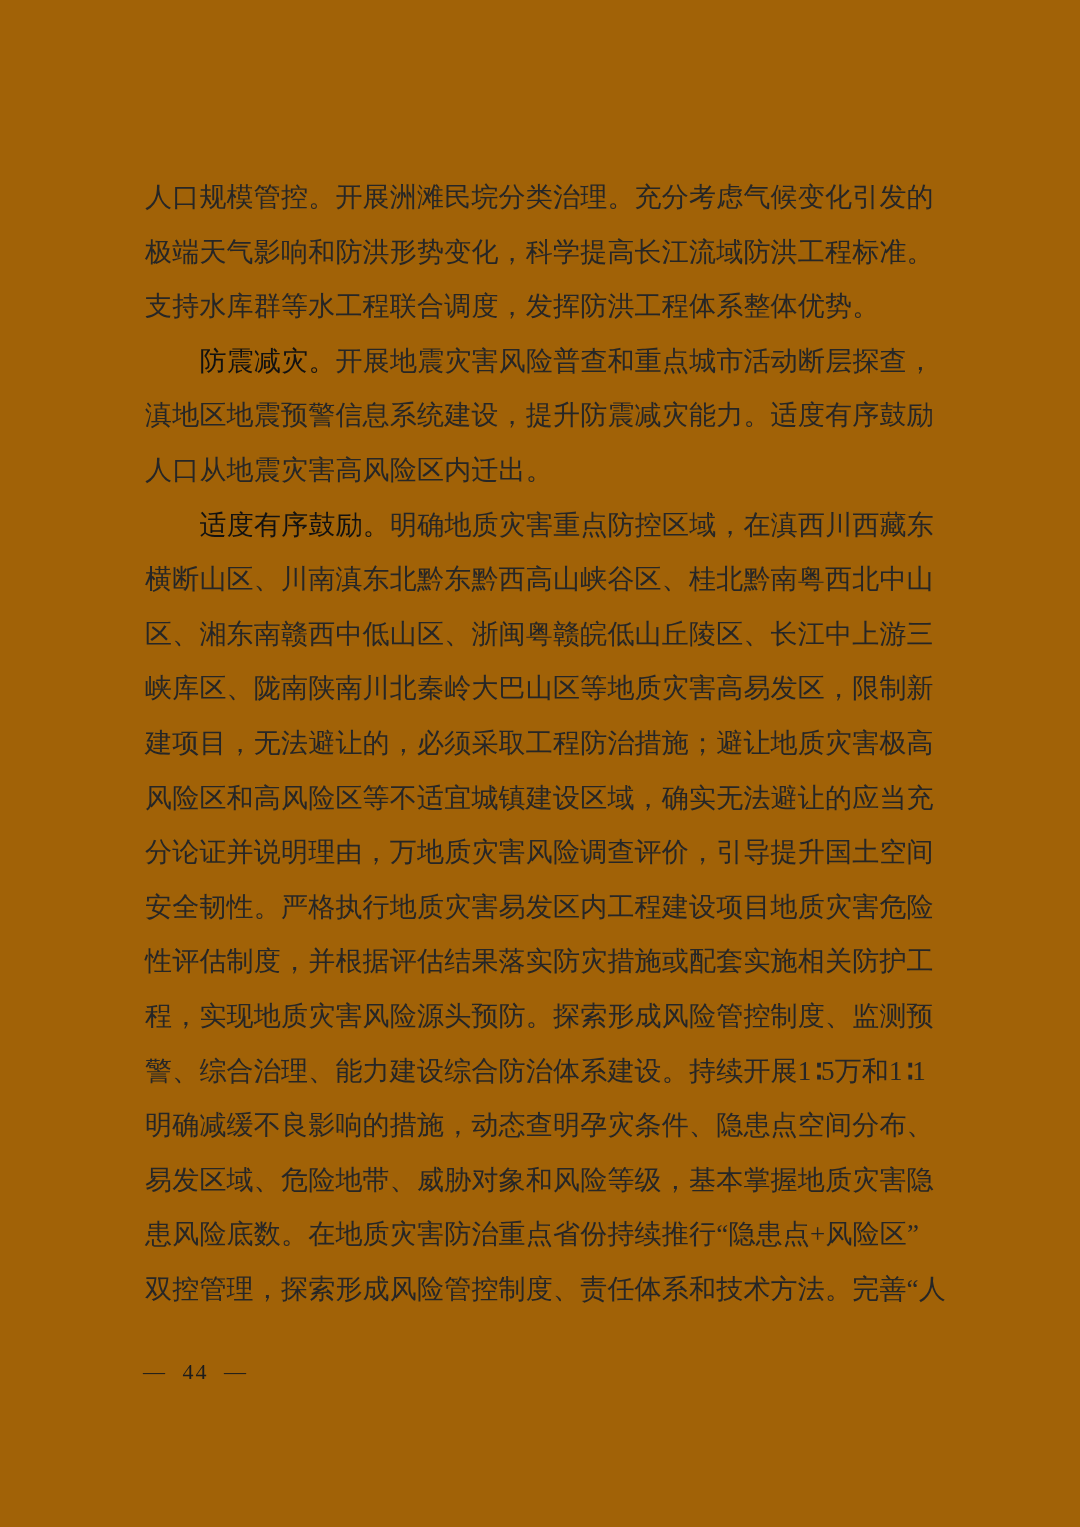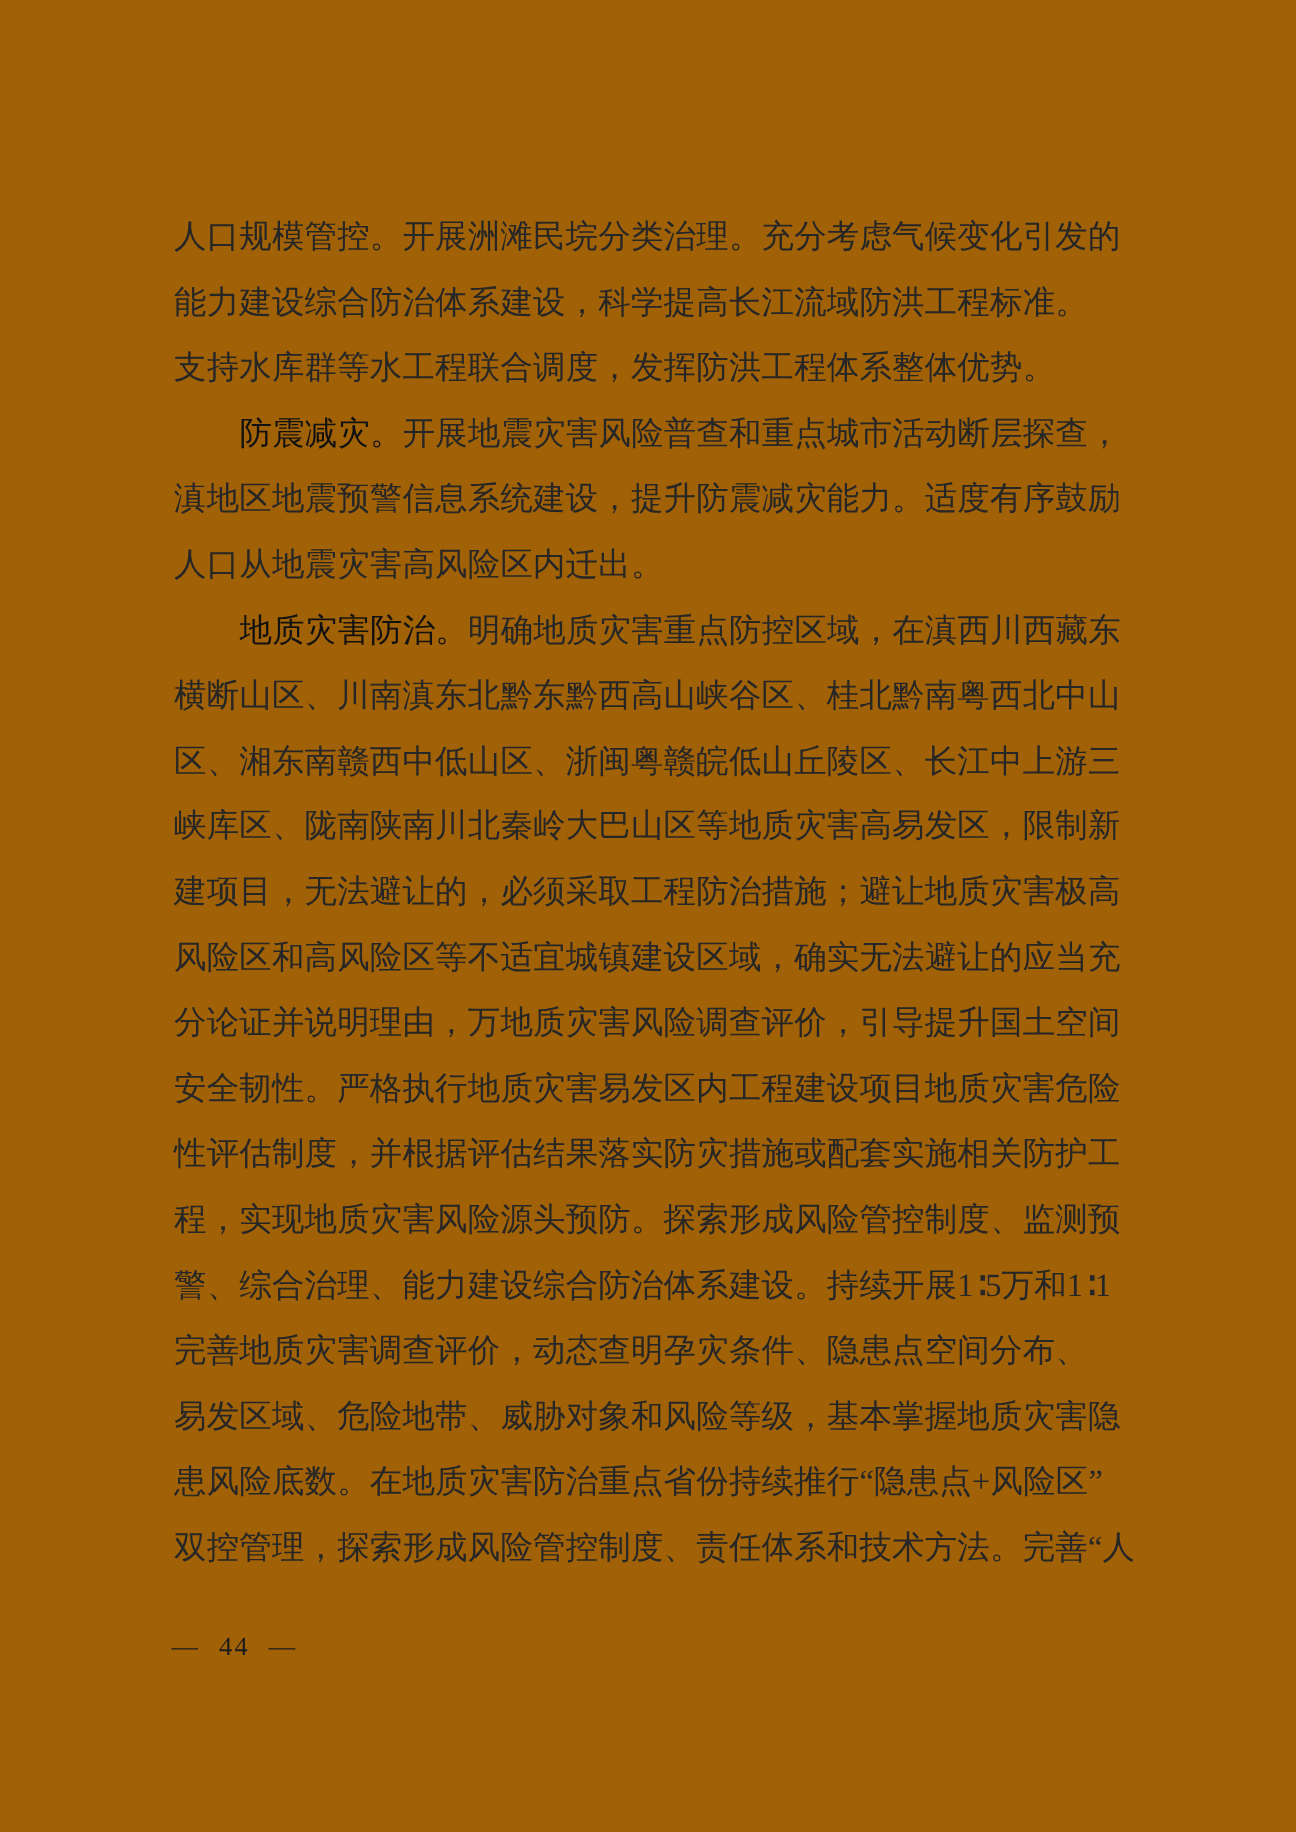--- a/index.html
+++ b/index.html
@@ -52,43 +52,43 @@
   }
 </style>
 </head>
 <body>
 
 <div class="page">
   <div class="textblock">
 
     <section>
       <div class="line">人口规模管控。开展洲滩民垸分类治理。充分考虑气候变化引发的</div>
-      <div class="line">能力建设综合防治体系建设，科学提高长江流域防洪工程标准。</div>
+      <div class="line">极端天气影响和防洪形势变化，科学提高长江流域防洪工程标准。</div>
       <div class="line">支持水库群等水工程联合调度，发挥防洪工程体系整体优势。</div>
     </section>
 
     <section>
       <div class="line indent"><span class="lead">防震减灾。</span><span>开展地震灾害风险普查和重点城市活动断层探查，</span></div>
       <div class="line">滇地区地震预警信息系统建设，提升防震减灾能力。适度有序鼓励</div>
       <div class="line">人口从地震灾害高风险区内迁出。</div>
     </section>
 
     <section>
-      <div class="line indent"><span class="lead">地质灾害防治。</span><span>明确地质灾害重点防控区域，在滇西川西藏东</span></div>
+      <div class="line indent"><span class="lead">适度有序鼓励。</span><span>明确地质灾害重点防控区域，在滇西川西藏东</span></div>
       <div class="line">横断山区、川南滇东北黔东黔西高山峡谷区、桂北黔南粤西北中山</div>
       <div class="line">区、湘东南赣西中低山区、浙闽粤赣皖低山丘陵区、长江中上游三</div>
       <div class="line">峡库区、陇南陕南川北秦岭大巴山区等地质灾害高易发区，限制新</div>
       <div class="line">建项目，无法避让的，必须采取工程防治措施；避让地质灾害极高</div>
       <div class="line">风险区和高风险区等不适宜城镇建设区域，确实无法避让的应当充</div>
       <div class="line">分论证并说明理由，万地质灾害风险调查评价，引导提升国土空间</div>
       <div class="line">安全韧性。严格执行地质灾害易发区内工程建设项目地质灾害危险</div>
       <div class="line">性评估制度，并根据评估结果落实防灾措施或配套实施相关防护工</div>
       <div class="line">程，实现地质灾害风险源头预防。探索形成风险管控制度、监测预</div>
       <div class="line">警、综合治理、能力建设综合防治体系建设。持续开展1∶5万和1∶1</div>
-      <div class="line">完善地质灾害调查评价，动态查明孕灾条件、隐患点空间分布、</div>
+      <div class="line">明确减缓不良影响的措施，动态查明孕灾条件、隐患点空间分布、</div>
       <div class="line">易发区域、危险地带、威胁对象和风险等级，基本掌握地质灾害隐</div>
       <div class="line">患风险底数。在地质灾害防治重点省份持续推行“隐患点+风险区”</div>
       <div class="line">双控管理，探索形成风险管控制度、责任体系和技术方法。完善“人</div>
     </section>
 
   </div>
 
   <div class="footer">— 44 —</div>
 </div>
 

